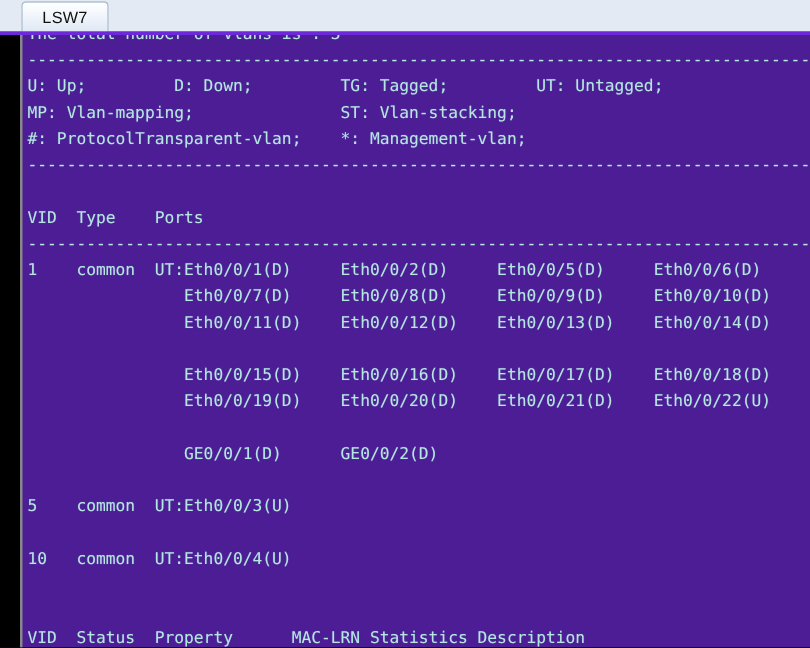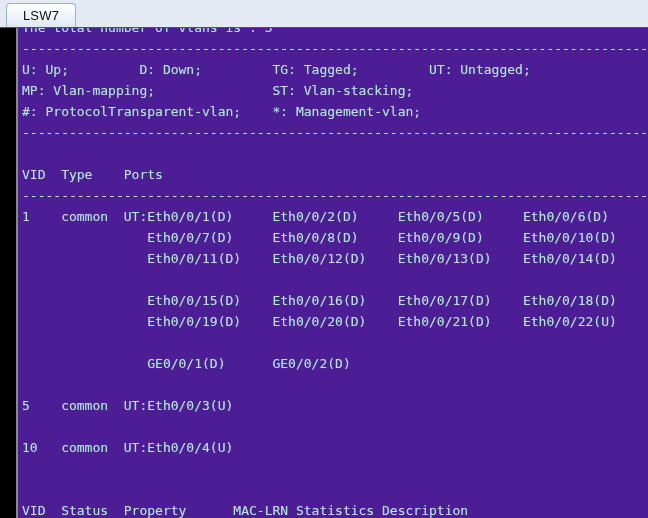--- a/index.html
+++ b/index.html
@@ -21,24 +21,24 @@
     height: 518px;
     overflow: hidden;
     background: #000000;
   }
 
   
   .tabbar {
     position: relative;
     height: 28px;
     background: #e3eaf4;
-    border-bottom: 1px solid #6d28d9;
+    border-bottom: 3px solid #6d28d9;
     display: flex;
     align-items: flex-end;
-    padding-left: 6px;
+    padding-left: 17px;
     box-sizing: border-box;
   }
   .tab {
     position: relative;
     height: 24px;
     min-width: 70px;
     box-sizing: border-box;
     margin-right: 2px;
     padding: 0 10px;
     display: flex;

